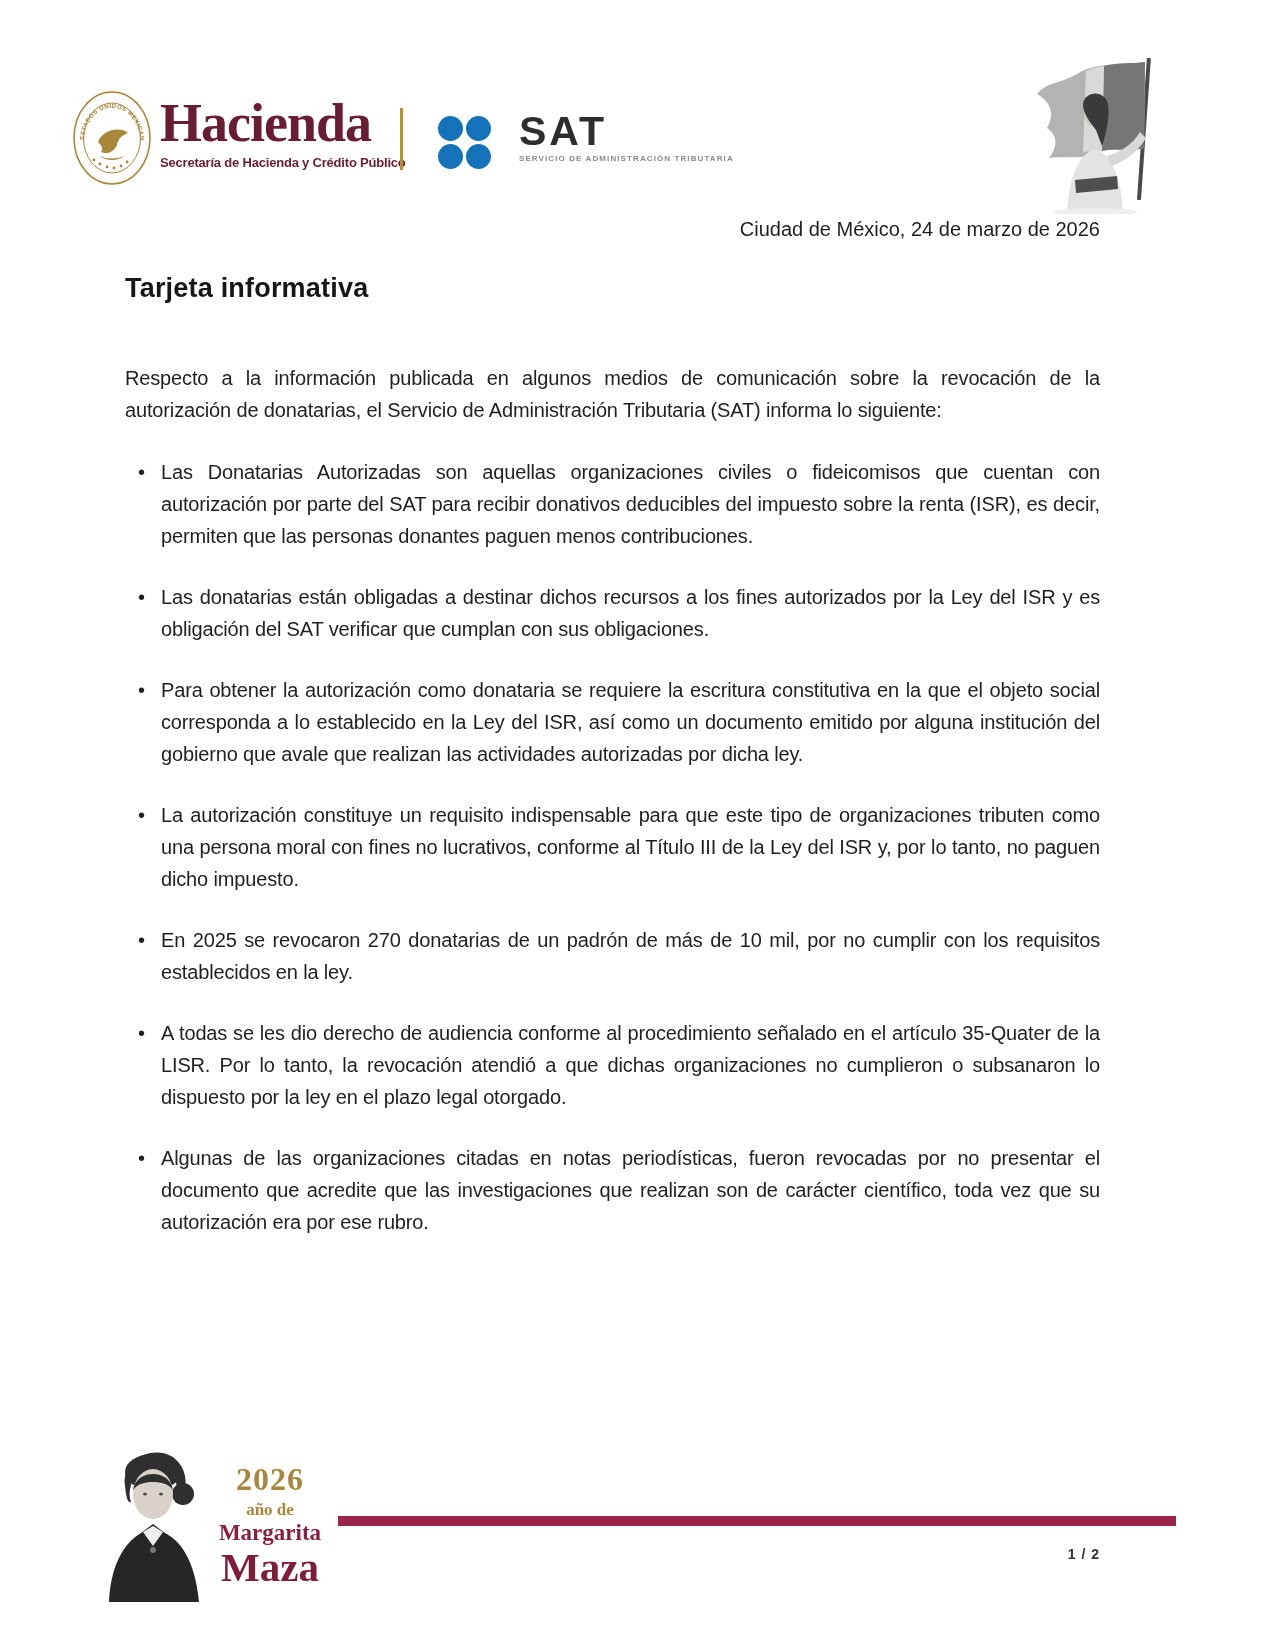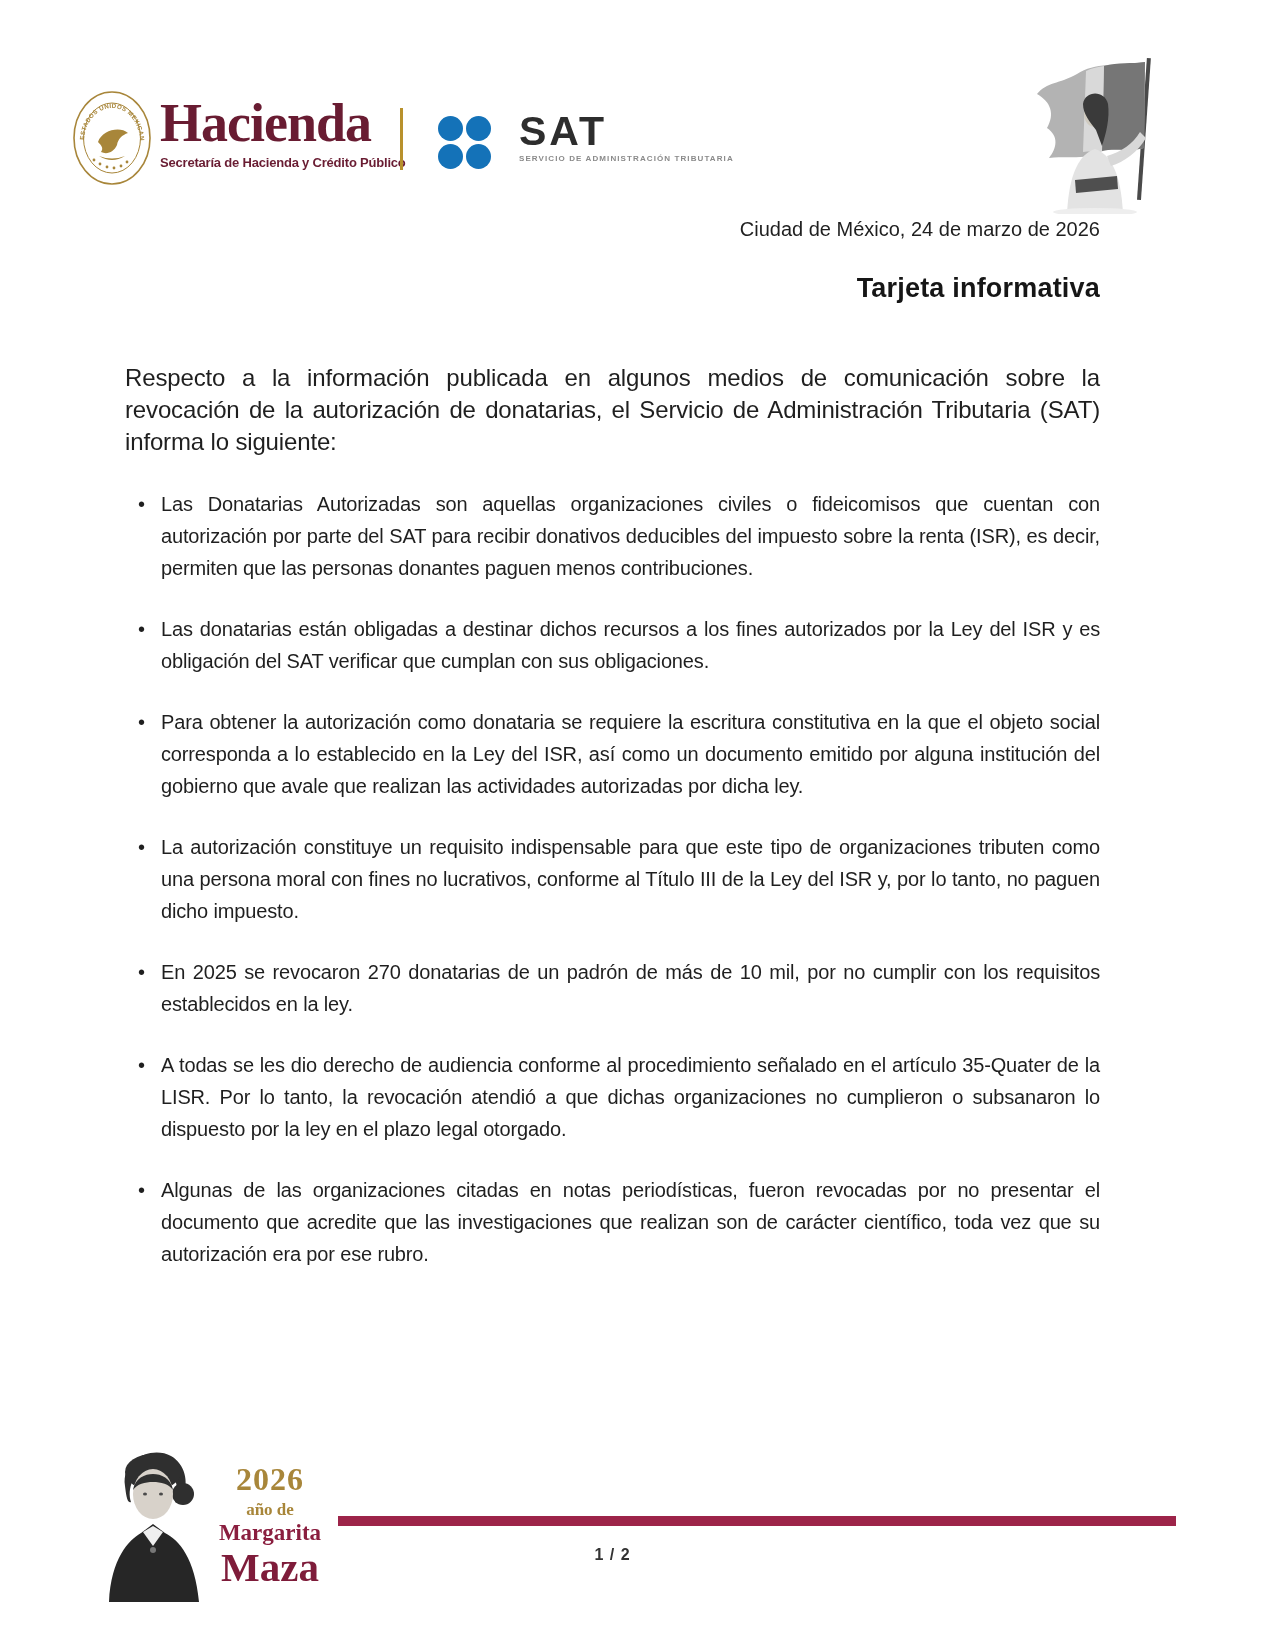--- a/index.html
+++ b/index.html
@@ -15,35 +15,35 @@
   .sat-logo { position:absolute; left:438px; top:112px; display:flex; align-items:flex-start; gap:28px; }
   .sat-mark { display:grid; grid-template-columns:25px 25px; grid-template-rows:25px 25px; gap:3px; margin-top:4px; }
   .sat-dot { width:25px; height:25px; border-radius:50%; background:#1472B8; }
   .sat-word { font-size:41px; font-weight:800; color:#2d2d2d; letter-spacing:3px; line-height:0.95; }
   .sat-sub { font-size:8px; font-weight:bold; color:#8a8a8a; letter-spacing:1.1px; margin-top:3px; }
   .flag-art { position:absolute; right:88px; top:52px; width:188px; height:162px; }
 
   
   .content { position:absolute; left:125px; top:0; width:975px; }
   .date-line { margin-top:218px; text-align:right; font-size:20px; color:#1f1f1f; }
-  .doc-title { margin-top:32px; text-align:right; font-size:27px; font-weight:bold; color:#161616; letter-spacing:0.2px; }
-  .intro { margin-top:58px; font-size:24px; line-height:32px; text-align:justify; letter-spacing:-0.15px; }
+  .doc-title { margin-top:32px; text-align:left; font-size:27px; font-weight:bold; color:#161616; letter-spacing:0.2px; }
+  .intro { margin-top:58px; font-size:20px; line-height:32px; text-align:justify; letter-spacing:-0.15px; }
   .bullet-list { list-style:none; margin-top:30px; }
   .bullet-list li { position:relative; padding-left:36px; margin-bottom:29px; font-size:20px; line-height:32px; text-align:justify; letter-spacing:-0.15px; }
   .bullet-list li::before { content:"•"; position:absolute; left:13px; top:0; font-size:20px; }
 
   
   .portrait { position:absolute; left:95px; top:1442px; width:122px; height:160px; }
   .maza-block { position:absolute; left:214px; top:1458px; width:112px; text-align:center; font-family:"Liberation Serif", serif; }
   .maza-year { font-size:32px; font-weight:bold; color:#A8863A; line-height:42px; letter-spacing:1px; }
   .maza-anode { font-size:17px; font-weight:bold; color:#A8863A; line-height:19px; }
   .maza-margarita { font-size:23px; font-weight:bold; color:#8A1E3F; line-height:27px; }
   .maza-word { font-size:41px; font-weight:bold; color:#7E1C3A; line-height:42px; }
   .footer-bar { position:absolute; left:338px; top:1516px; width:838px; height:10px; background:#9D2449; }
-  .page-num { position:absolute; left:125px; top:1546px; width:975px; text-align:center; font-size:16px; font-weight:bold; color:#333; letter-spacing:1px; }
+  .page-num { position:absolute; left:125px; top:1546px; width:975px; text-align:right; font-size:14px; font-weight:bold; color:#333; letter-spacing:1px; }
 </style>
 </head>
 <body>
 
 <div class="page">
 
   <svg class="seal" viewBox="0 0 80 96">
     <ellipse cx="40" cy="48" rx="38" ry="46" fill="none" stroke="#A8863A" stroke-width="1.6"></ellipse>
     <ellipse cx="40" cy="48" rx="28.5" ry="35" fill="none" stroke="#A8863A" stroke-width="1"></ellipse>
     <path id="sealArc" d="M 12,52 A 28,34 0 0 1 68,52" fill="none"></path>

